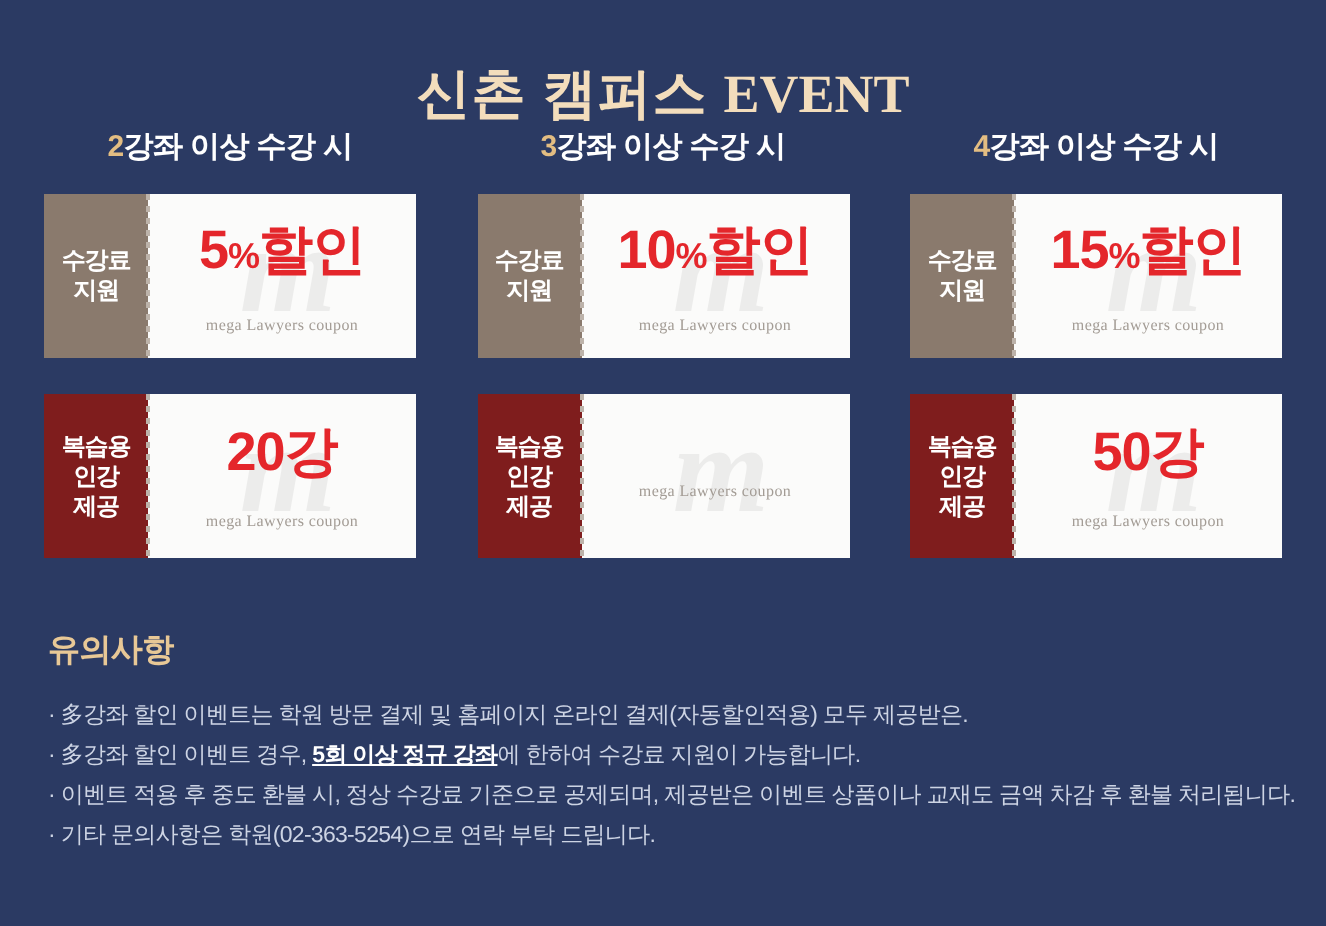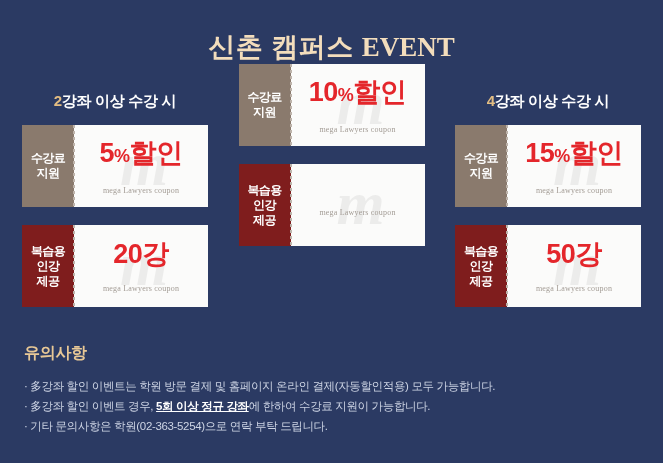--- a/index.html
+++ b/index.html
@@ -38,21 +38,20 @@
   .column { width:186px; }
 
   .col-head {
     text-align:center;
     font-size:15px;
     font-weight:bold;
     color:#ffffff;
     white-space:nowrap;
     margin-bottom:14px;
     letter-spacing:-0.3px;
-    margin-top:28px;
   }
   .col-head .num { color:#e3bd82; }
 
   
   .coupon {
     display:flex;
     height:82px;
     background:#fbfbfa;
     overflow:hidden;
     position:relative;
@@ -183,20 +182,21 @@
           </div>
         </div>
         <div class="coupon-body">
           <div class="watermark">m</div>
           <div class="coupon-main"><span>20</span><span>강</span></div>
           <div class="coupon-sub">mega Lawyers coupon</div>
         </div>
       </div>
     </div>
     <div class="column">
+      <div class="col-head"><span class="num">3</span><span>강좌 이상 수강 시</span></div>
       <div class="coupon">
         <div class="coupon-tab tab-a">
           <div>
             <div>수강료</div>
             <div>지원</div>
           </div>
         </div>
         <div class="coupon-body">
           <div class="watermark">m</div>
           <div class="coupon-main"><span>10</span><span class="pct">%</span><span>할인</span></div>
@@ -245,17 +245,18 @@
           <div class="coupon-main"><span>50</span><span>강</span></div>
           <div class="coupon-sub">mega Lawyers coupon</div>
         </div>
       </div>
     </div>
   </div>
 
 <div class="notices">
   <div class="notices-title">유의사항</div>
   <div id="notice-list">
-      <div class="notice-line"><span class="dot">·</span><span> 多강좌 할인 이벤트는 학원 방문 결제 및 홈페이지 온라인 결제(자동할인적용) 모두 가능합니다.</span></div>
+      <div class="notice-line"><span class="dot">·</span><span> 多강좌 할인 이벤트는 학원 방문 결제 및 홈페이지 온라인 결제(자동할인적용) 모두 제공받은.</span></div>
       <div class="notice-line"><span class="dot">·</span><span> 多강좌 할인 이벤트 경우, </span><span class="em">5회 이상 정규 강좌</span><span>에 한하여 수강료 지원이 가능합니다.</span></div>
+      <div class="notice-line"><span class="dot">·</span><span> 이벤트 적용 후 중도 환불 시, 정상 수강료 기준으로 공제되며, 제공받은 이벤트 상품이나 교재도 금액 차감 후 환불 처리됩니다.</span></div>
       <div class="notice-line"><span class="dot">·</span><span> 기타 문의사항은 학원(02-363-5254)으로 연락 부탁 드립니다.</span></div>
     </div>
 </div>
 
 </body></html>

